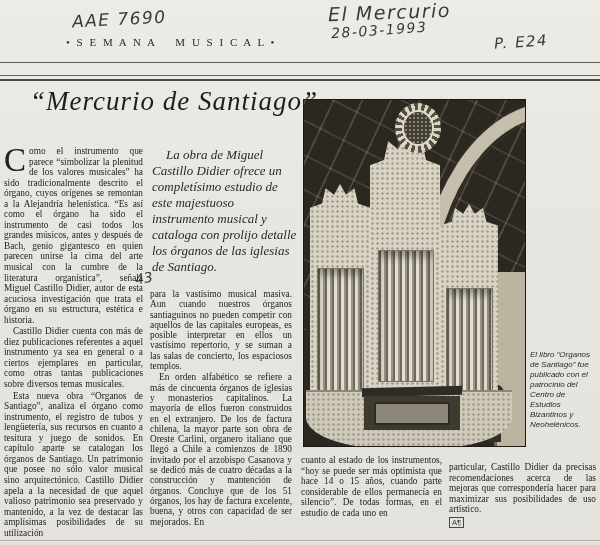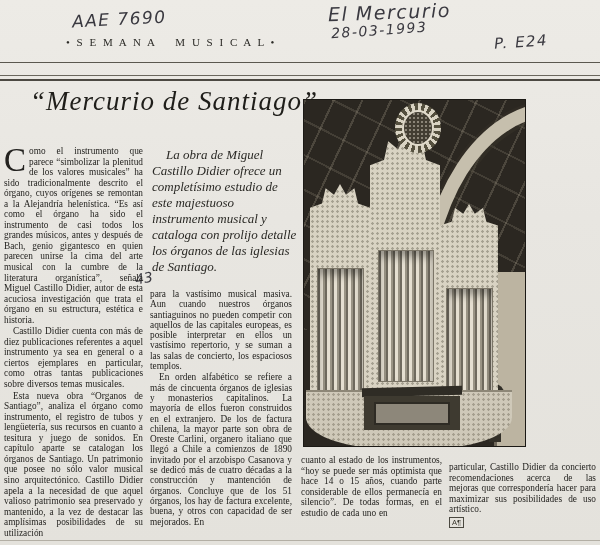--- a/index.html
+++ b/index.html
@@ -175,24 +175,25 @@
     <div class="pipes pipes-right"></div>
     <div class="pipes pipes-center"></div>
     <div class="medallion-rays"></div>
     <div class="medallion"></div>
     <div class="organ-base"></div>
     <div class="music-desk"></div>
     <div class="console"></div>
     <div class="console-inner"></div>
   </div>
 
+  <div class="caption">El libro “Organos de Santiago” fue publicado con el patrocinio del Centro de Estudios Bizantinos y Neohelénicos.</div>
 
   <div class="col col3">
     <p>cuanto al estado de los instrumentos, “hoy se puede ser más optimista que hace 14 o 15 años, cuando parte considerable de ellos permanecía en silencio”. De todas formas, en el estudio de cada uno en</p>
   </div>
 
   <div class="col col4">
-    <p>particular, Castillo Didier da concierto recomendaciones acerca de las mejoras que correspondería hacer para maximizar sus posibilidades de uso artístico.</p>
+    <p>particular, Castillo Didier da precisas recomendaciones acerca de las mejoras que correspondería hacer para maximizar sus posibilidades de uso artístico.</p>
     <span class="endmark">A¶</span>
   </div>
 
   <div class="rule bottom-rule"></div>
 </div>
 
 </body></html>

